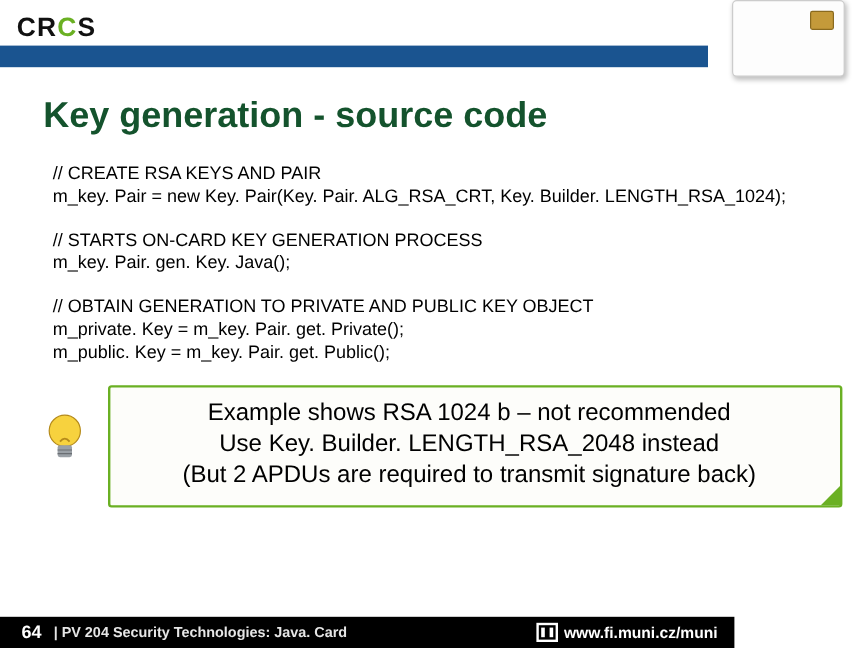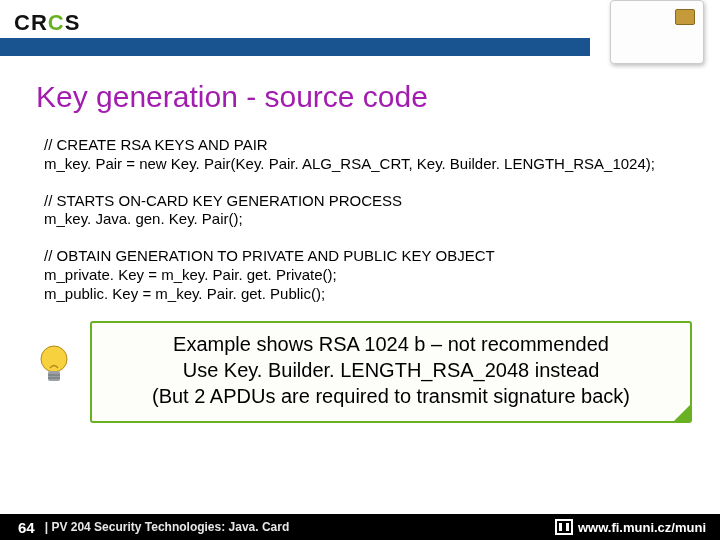--- a/index.html
+++ b/index.html
@@ -55,38 +55,38 @@
     height: 14px;
     background: #c49a3a;
     border: 1px solid #8a6a1e;
     border-radius: 2px;
     position: absolute;
     right: 8px;
     top: 8px;
   }
   .title {
     font-size: 30px;
-    font-weight: normal;
-    color: #a21caf;
+    font-weight: bold;
+    color: #14532d;
     margin: 28px 0 0 36px;
   }
   .code-block {
     margin: 22px 0 12px 44px;
     font-size: 15px;
     color: #000;
     line-height: 1.25;
   }
   .code-group { margin-bottom: 18px; }
   .note-box {
     margin: 18px 0 0 90px;
     width: 578px;
     position: relative;
     border: 2px solid #6ab023;
     border-radius: 3px;
-    padding: 8px 10px 12px 10px;
+    padding: 8px 20px 12px 10px;
     background: #fdfdfa;
     font-size: 20px;
     color: #000;
     text-align: center;
     line-height: 1.3;
   }
   .note-box::after {
     content: "";
     position: absolute;
     right: 0;
@@ -102,21 +102,21 @@
     left: -62px;
     top: 18px;
     width: 48px;
     height: 48px;
   }
   .bulb svg { width: 48px; height: 48px; }
   .footer {
     position: absolute;
     left: 0;
     bottom: 0;
-    width: 720px;
+    width: 612px;
     height: 26px;
     background: #000;
     color: #fff;
     font-size: 12px;
     display: flex;
     align-items: center;
   }
   .footer .page {
     background: #000;
     font-weight: bold;
@@ -157,21 +157,21 @@
 
   <div class="title">Key generation - source code</div>
 
   <div class="code-block">
     <div class="code-group">
       <div>// CREATE RSA KEYS AND PAIR</div>
       <div>m_key. Pair = new Key. Pair(Key. Pair. ALG_RSA_CRT, Key. Builder. LENGTH_RSA_1024);</div>
     </div>
     <div class="code-group">
       <div>// STARTS ON-CARD KEY GENERATION PROCESS</div>
-      <div>m_key. Java. gen. Key. Pair();</div>
+      <div>m_key. Pair. gen. Key. Java();</div>
     </div>
     <div class="code-group">
       <div>// OBTAIN GENERATION TO PRIVATE AND PUBLIC KEY OBJECT</div>
       <div>m_private. Key = m_key. Pair. get. Private();</div>
       <div>m_public. Key = m_key. Pair. get. Public();</div>
     </div>
   </div>
 
   <div class="note-box">
     <div class="bulb">

